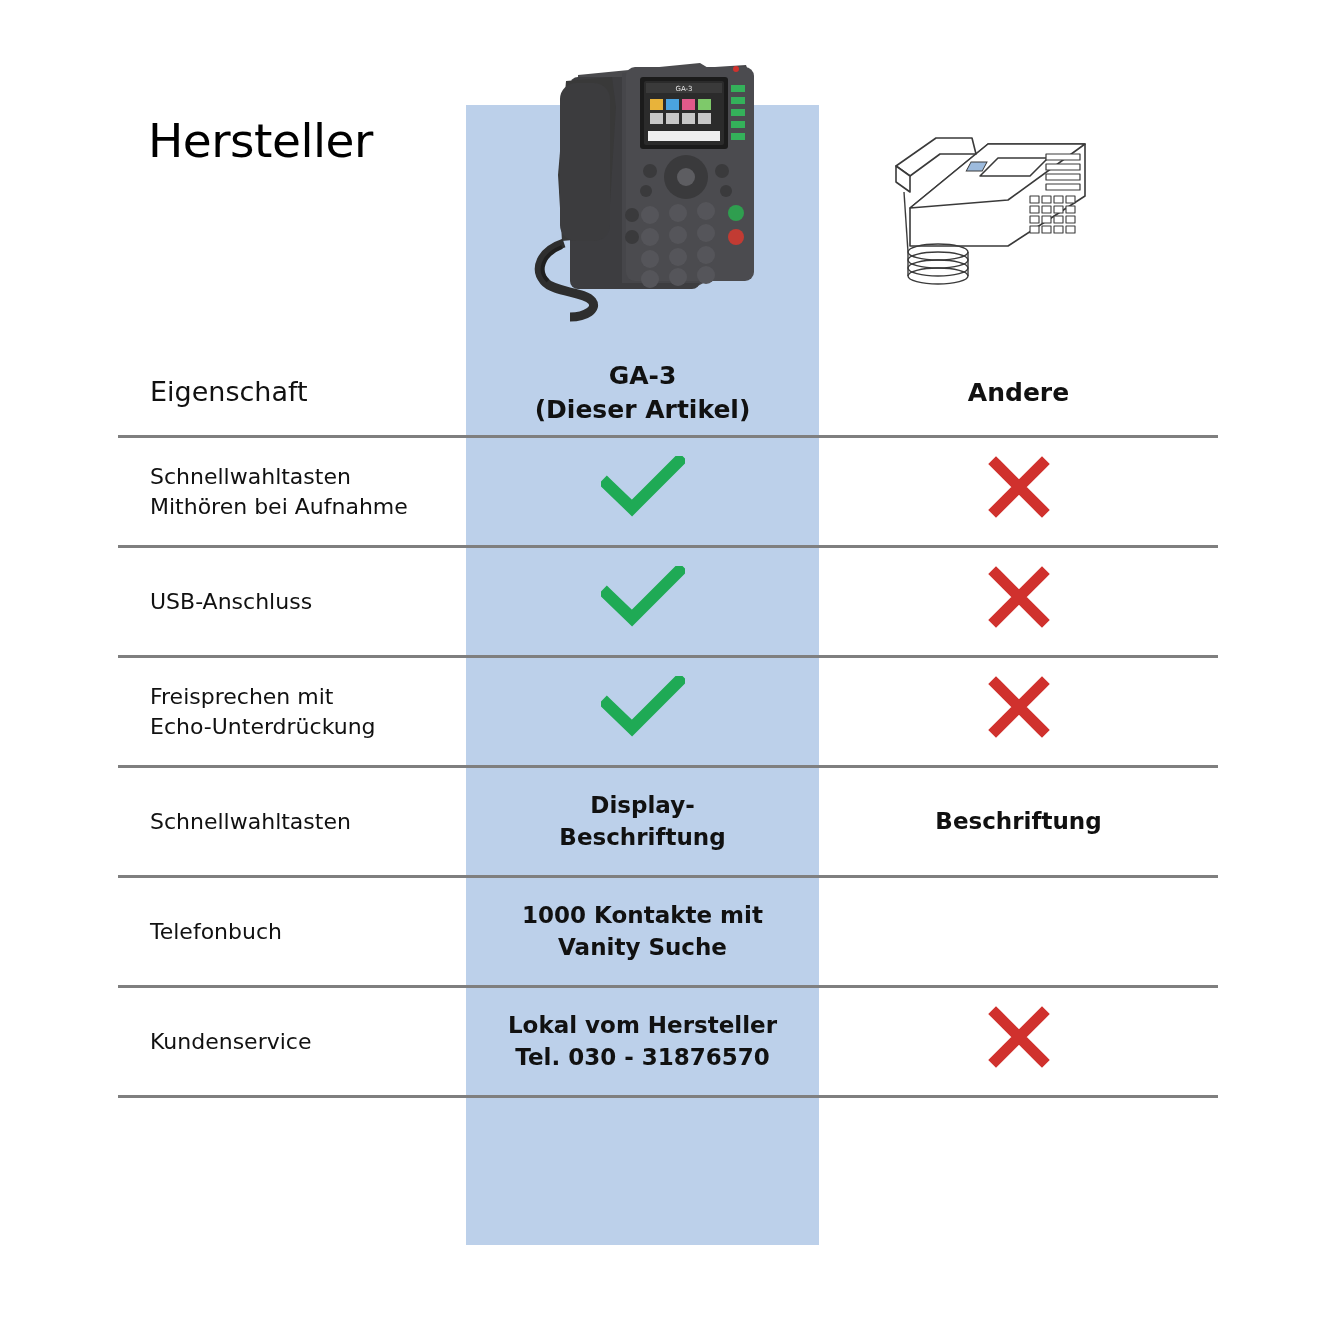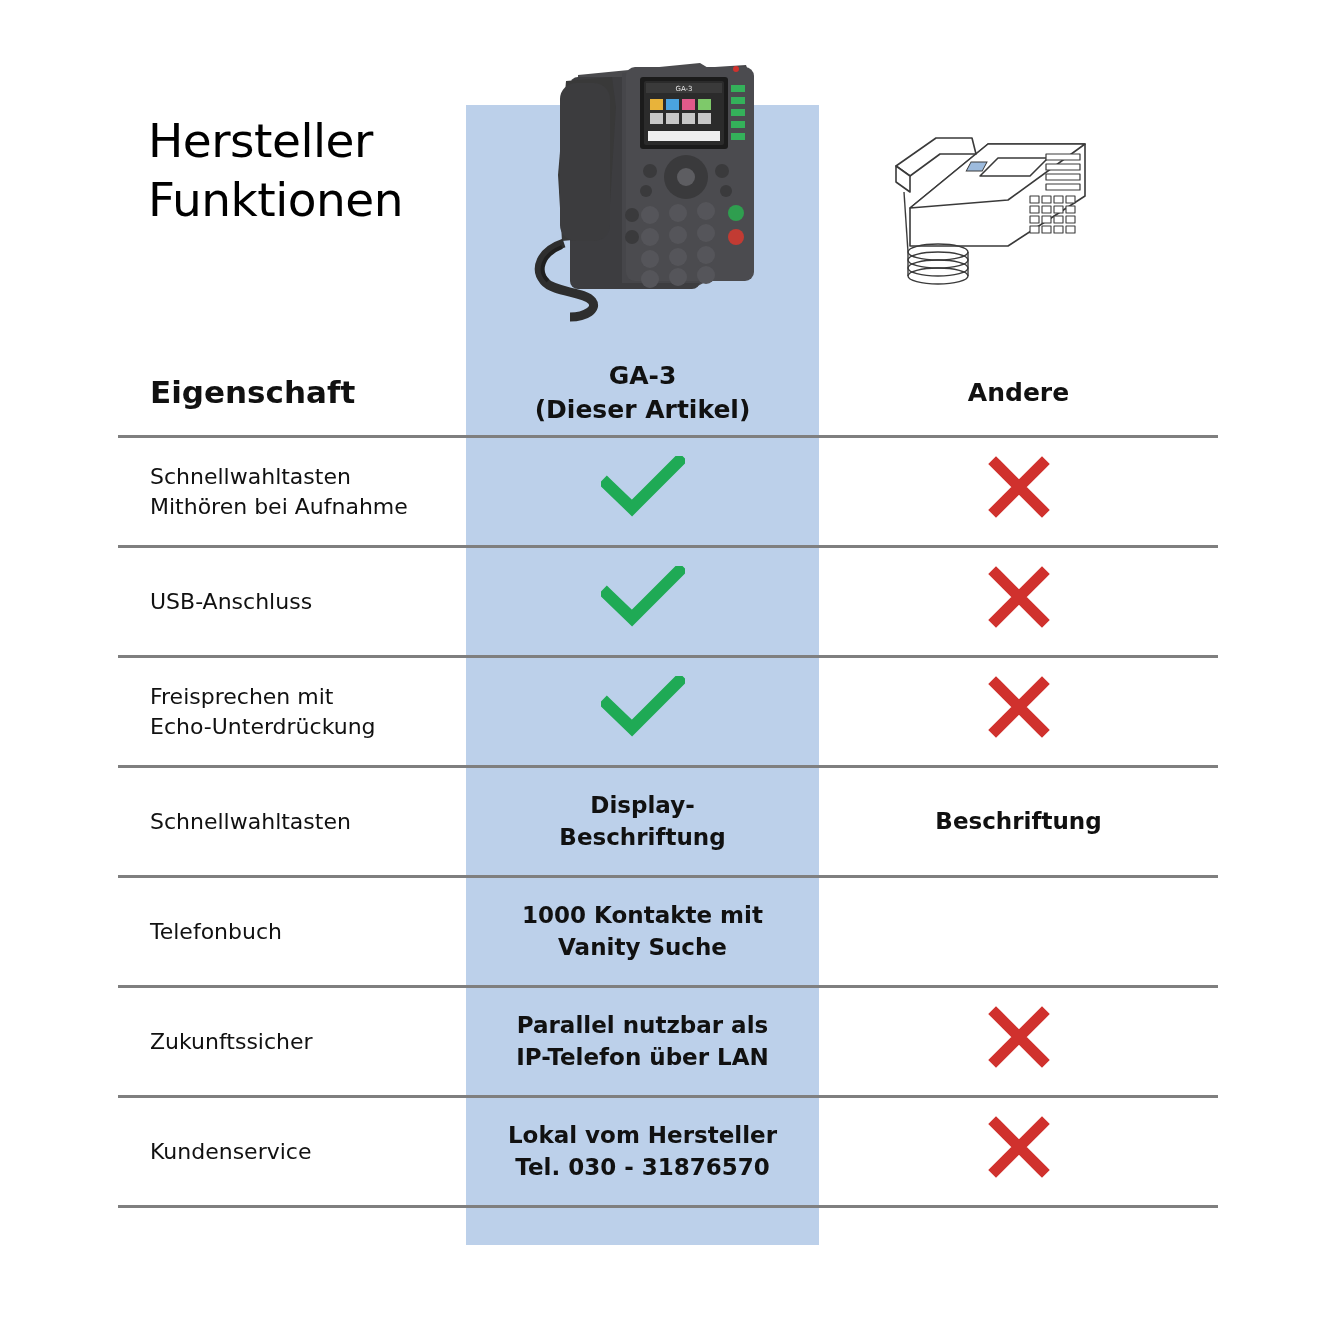--- a/index.html
+++ b/index.html
@@ -96,22 +96,22 @@
   }
   .c-other {
     width: 399px;
     text-align: center;
     font-size: 23px;
     font-weight: 700;
     line-height: 1.35;
     color: #111;
   }
   .row.header .c-feature {
-    font-size: 31px;
-    font-weight: 700;
+    font-size: 27px;
+    font-weight: 400;
   }
   .row.header .c-ga3,
   .row.header .c-other {
     font-size: 25px;
     font-weight: 700;
   }
   .check, .cross {
     display: inline-block;
     line-height: 0;
   }
@@ -119,21 +119,20 @@
 </style>
 </head>
 <body>
 
 <div class="page">
 
   <div class="highlight-band"></div>
 
   <div class="title">
     <span>Hersteller</span>
-    <span>Funktionen</span>
   </div>
 
   <div class="phone-ga3">
     <svg width="280" height="285" viewBox="0 0 280 285" xmlns="http://www.w3.org/2000/svg">
 
       <path d="M78 20 L200 8 L246 36 L246 205 L196 232 L78 232 Z" fill="#4a4a4d"></path>
       <rect x="70" y="22" width="130" height="212" rx="8" fill="#3d3d40"></rect>
 
       <path d="M122 18 L246 10 L252 26 L252 206 L200 228 L122 228 Z" fill="#46464a"></path>
       <rect x="126" y="12" width="128" height="214" rx="9" fill="#4b4b4f"></rect>
@@ -338,48 +337,32 @@
     <div class="row body">
       <div class="c-feature">
         <span class="multi">Telefonbuch</span>
       </div>
       <div class="c-ga3">
         <span class="multi">1000 Kontakte mit</span>
         <span class="multi">Vanity Suche</span>
       </div>
     </div>
 
-    <div class="row body">
-      <div class="c-feature">
-        <span class="multi">Zukunftssicher</span>
-      </div>
-      <div class="c-ga3">
-        <span class="multi">Parallel nutzbar als</span>
-        <span class="multi">IP-Telefon über LAN</span>
+
+    <div class="row body">
+      <div class="c-feature">
+        <span class="multi">Kundenservice</span>
+      </div>
+      <div class="c-ga3">
+        <span class="multi">Lokal vom Hersteller</span>
+        <span class="multi">Tel.  030 - 31876570</span>
       </div>
       <div class="c-other">
         <span class="cross">
           <svg width="62" height="62" viewBox="0 0 62 62">
               <path d="M8 8 L54 54 M54 8 L8 54" fill="none" stroke="#d0312d" stroke-width="11" stroke-linecap="square"></path>
             </svg>
         </span>
       </div>
     </div>
 
-    <div class="row body">
-      <div class="c-feature">
-        <span class="multi">Kundenservice</span>
-      </div>
-      <div class="c-ga3">
-        <span class="multi">Lokal vom Hersteller</span>
-        <span class="multi">Tel.  030 - 31876570</span>
-      </div>
-      <div class="c-other">
-        <span class="cross">
-          <svg width="62" height="62" viewBox="0 0 62 62">
-              <path d="M8 8 L54 54 M54 8 L8 54" fill="none" stroke="#d0312d" stroke-width="11" stroke-linecap="square"></path>
-            </svg>
-        </span>
-      </div>
-    </div>
-
   </div>
 </div>
 
 </body></html>

